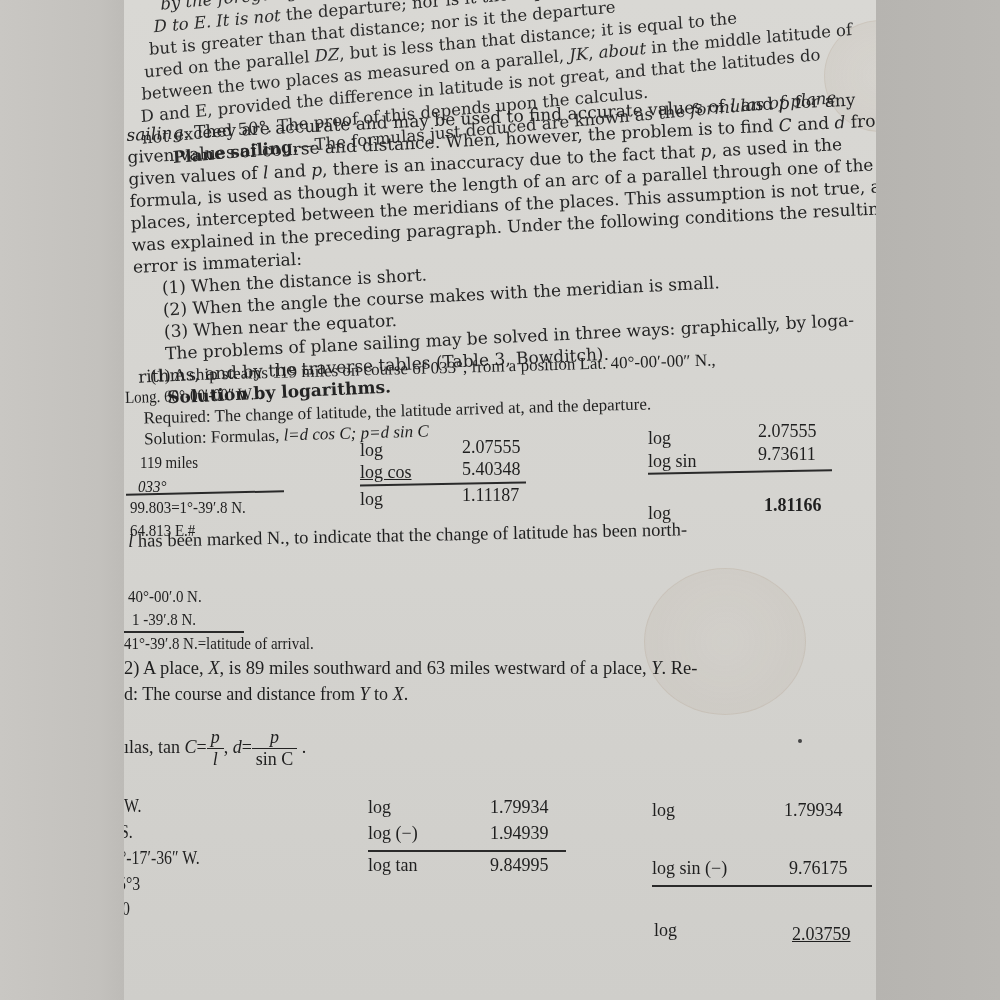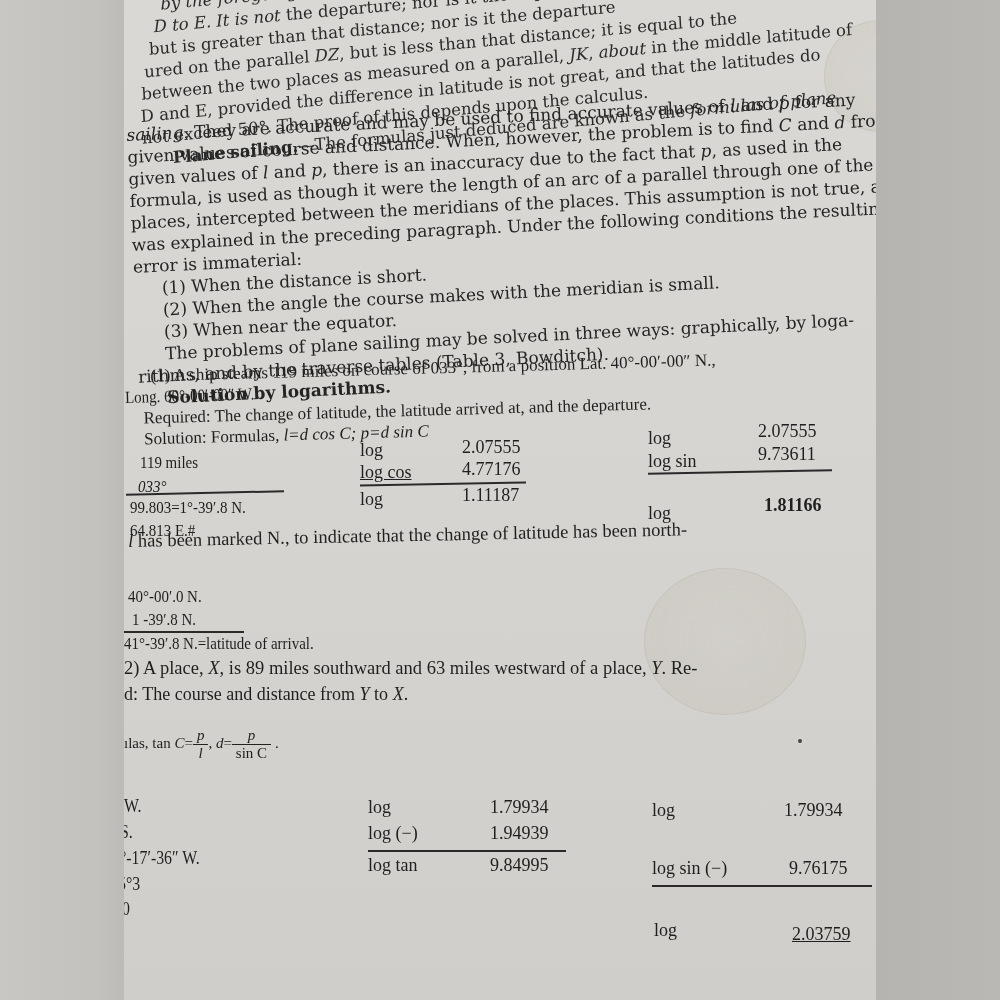--- a/index.html
+++ b/index.html
@@ -118,21 +118,21 @@
 
   <div class="abs cond" style="left:16px; top:453px; font-size:17px;">119 miles</div>
   <div class="abs cond ital" style="left:14px; top:477px; font-size:17px;">033°</div>
   <div class="rule" style="left:2px; top:492px; width:158px; transform:rotate(-1.3deg);"></div>
   <div class="abs cond" style="left:6px; top:498px; font-size:17px;">99.803=1°-39′.8 N.</div>
   <div class="abs cond" style="left:6px; top:521px; font-size:17px;">64.813 E.#</div>
 
   <div class="abs" style="left:236px; top:440px;">log</div>
   <div class="abs" style="left:338px; top:437px;">2.07555</div>
   <div class="abs" style="left:236px; top:462px;text-decoration:underline;">log cos</div>
-  <div class="abs" style="left:338px; top:459px;">4.77176</div>
+  <div class="abs" style="left:338px; top:459px;">5.40348</div>
   <div class="rule" style="left:236px; top:483px; width:166px; transform:rotate(-1deg);"></div>
   <div class="abs" style="left:236px; top:489px;">log</div>
   <div class="abs" style="left:338px; top:485px;">1.11187</div>
 
   <div class="abs" style="left:524px; top:428px;">log</div>
   <div class="abs" style="left:634px; top:421px;">2.07555</div>
   <div class="abs" style="left:524px; top:451px;">log sin</div>
   <div class="abs" style="left:634px; top:444px;">9.73611</div>
   <div class="rule" style="left:524px; top:471px; width:184px; transform:rotate(-1.1deg);"></div>
   <div class="abs" style="left:524px; top:503px;">log</div>
@@ -141,21 +141,21 @@
   <div class="abs" style="left:4px; top:531px; transform:rotate(-1.2deg); transform-origin:0 0; font-size:18.5px;"><span class="ital">l</span><span> has been marked N., to indicate that the change of latitude has been north-</span></div>
 
   <div class="abs cond" style="left:4px; top:587px; font-size:17px;">40°-00′.0 N.</div>
   <div class="abs cond" style="left:8px; top:610px; font-size:17px;">1 -39′.8 N.</div>
   <div class="rule" style="left:0px; top:631px; width:120px;"></div>
   <div class="abs cond" style="left:0px; top:634px; font-size:17px;">41°-39′.8 N.=latitude of arrival.</div>
 
   <div class="abs" style="left:0px; top:658px; font-size:18.5px;"><span class="cond" style="transform:none;"><span>2) A place, </span><span class="ital">X</span><span>, is 89 miles southward and 63 miles westward of a place, </span><span class="ital">Y</span><span>. Re-</span></span></div>
   <div class="abs" style="left:0px; top:684px; font-size:18px;"><span>d: The course and distance from </span><span class="ital">Y</span><span> to </span><span class="ital">X</span><span>.</span></div>
 
-  <div class="abs" style="left:0px; top:727px; font-size:15px;">
+  <div class="abs" style="left:0px; top:727px; font-size:18px;">
     <span>ılas, tan </span><span class="ital">C</span><span>=</span><span class="frac"><span class="num">p</span><span class="den ital">l</span></span><span>, </span><span class="ital">d</span><span>=</span><span class="frac"><span class="num" style="padding:0 14px;">p</span><span class="den">sin C</span></span><span> .</span>
   </div>
 
   <div class="abs cond" style="left:0px; top:796px;">W.</div>
   <div class="abs cond" style="left:-4px; top:822px;">S.</div>
   <div class="abs cond" style="left:-4px; top:848px;">°-17′-36″ W.</div>
   <div class="abs cond" style="left:-6px; top:874px;">5°3</div>
   <div class="abs cond" style="left:-6px; top:899px;">.0</div>
 
   <div class="abs" style="left:244px; top:797px;">log</div>

